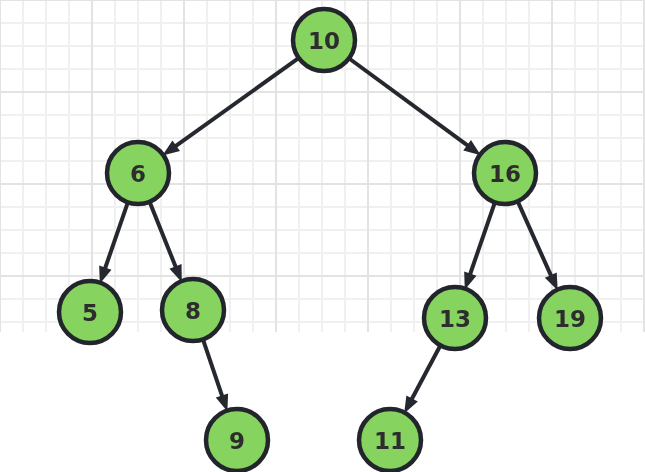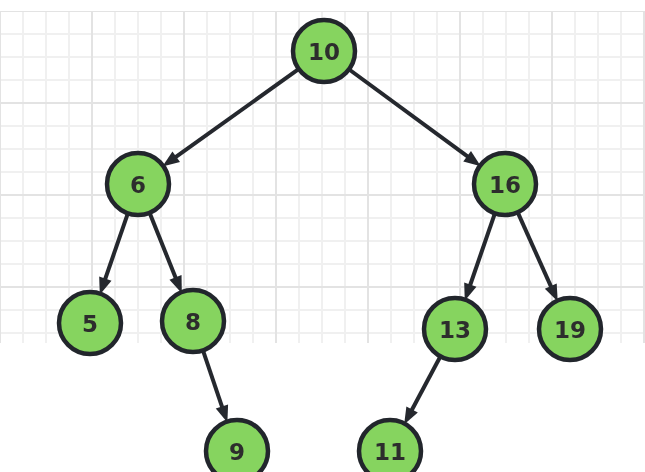--- a/index.html
+++ b/index.html
@@ -20,21 +20,20 @@
     background-color: #ffffff;
     background-image:
       
       linear-gradient(to right, #e3e3e3 0px, #e3e3e3 2px, transparent 2px),
       linear-gradient(to bottom, #e3e3e3 0px, #e3e3e3 2px, transparent 2px),
       
       linear-gradient(to right, #f0f0f0 0px, #f0f0f0 2px, transparent 2px),
       linear-gradient(to bottom, #f0f0f0 0px, #f0f0f0 2px, transparent 2px);
     background-size: 92px 92px, 92px 92px, 23px 23px, 23px 23px;
     background-position: -1px -1px, -1px -1px, -1px -1px, -1px -1px;
-    margin-top: 11px;
   }
   #tree-svg {
     position: absolute;
     left: 0;
     top: 0;
     width: 645px;
     height: 472px;
     display: block;
   }
   .edge-line {

